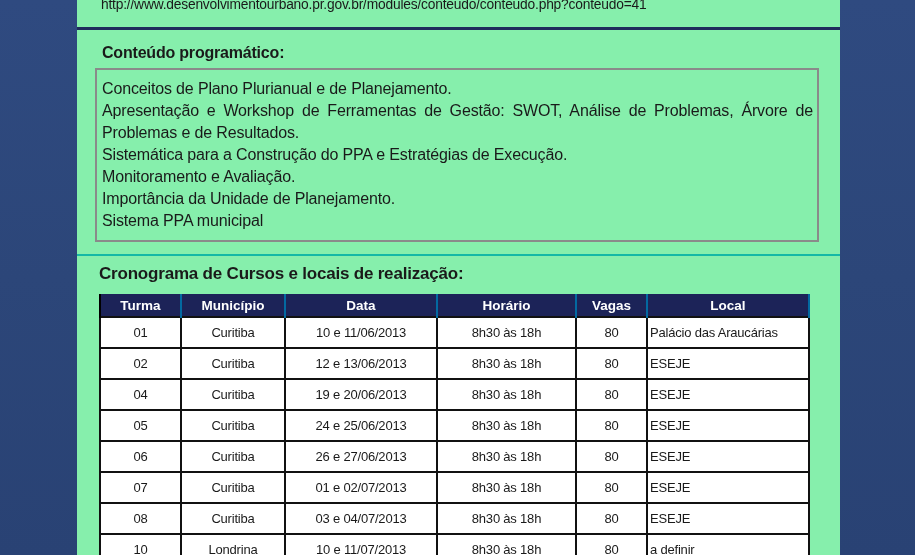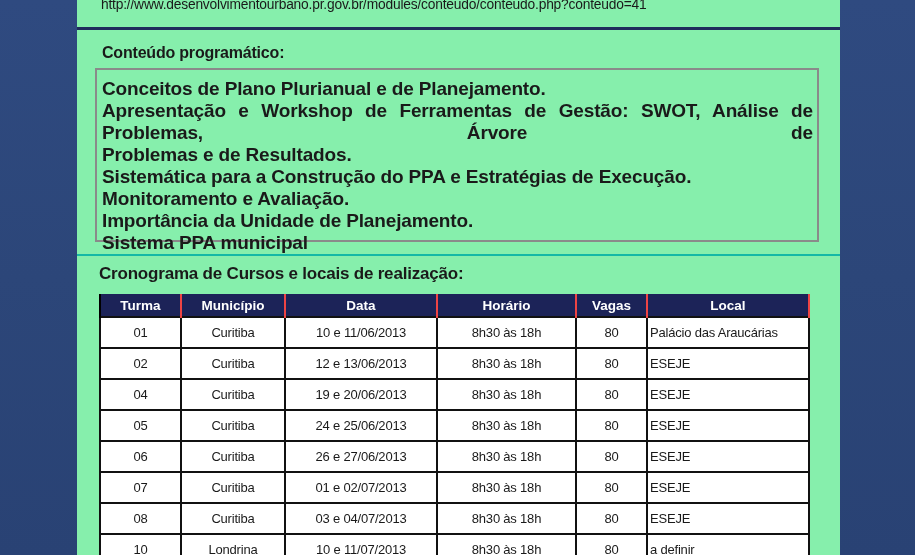--- a/index.html
+++ b/index.html
@@ -57,22 +57,22 @@
       position: absolute;
       left: 18px;
       top: 38px;
       width: 724px;
       height: 174px;
       border: 2px solid #8a8a8a;
       box-sizing: border-box;
       padding: 8px 4px 0 5px;
     }
     .topic {
-      font-size: 19px;
-      font-weight: bold;
+      font-size: 16px;
+      font-weight: normal;
       color: #1a1a1a;
       line-height: 22px;
       letter-spacing: -0.15px;
     }
     .topic.justify {
       text-align: justify;
       text-align-last: justify;
     }
     .schedule-panel {
       top: 256px;
@@ -92,21 +92,21 @@
       font-size: 13px;
       color: #1a1a1a;
     }
     table.schedule th {
       background: #1c2358;
       color: #ffffff;
       font-weight: bold;
       height: 22px;
       padding: 0;
       border-left: 2px solid #000;
-      border-right: 2px solid #ef4444;
+      border-right: 2px solid #0369a1;
       font-size: 13.5px;
     }
     table.schedule td {
       height: 21px;
       padding: 4px;
       border: 2px solid #111;
       text-align: center;
       white-space: nowrap;
       background: #ffffff;
       letter-spacing: -0.2px;

